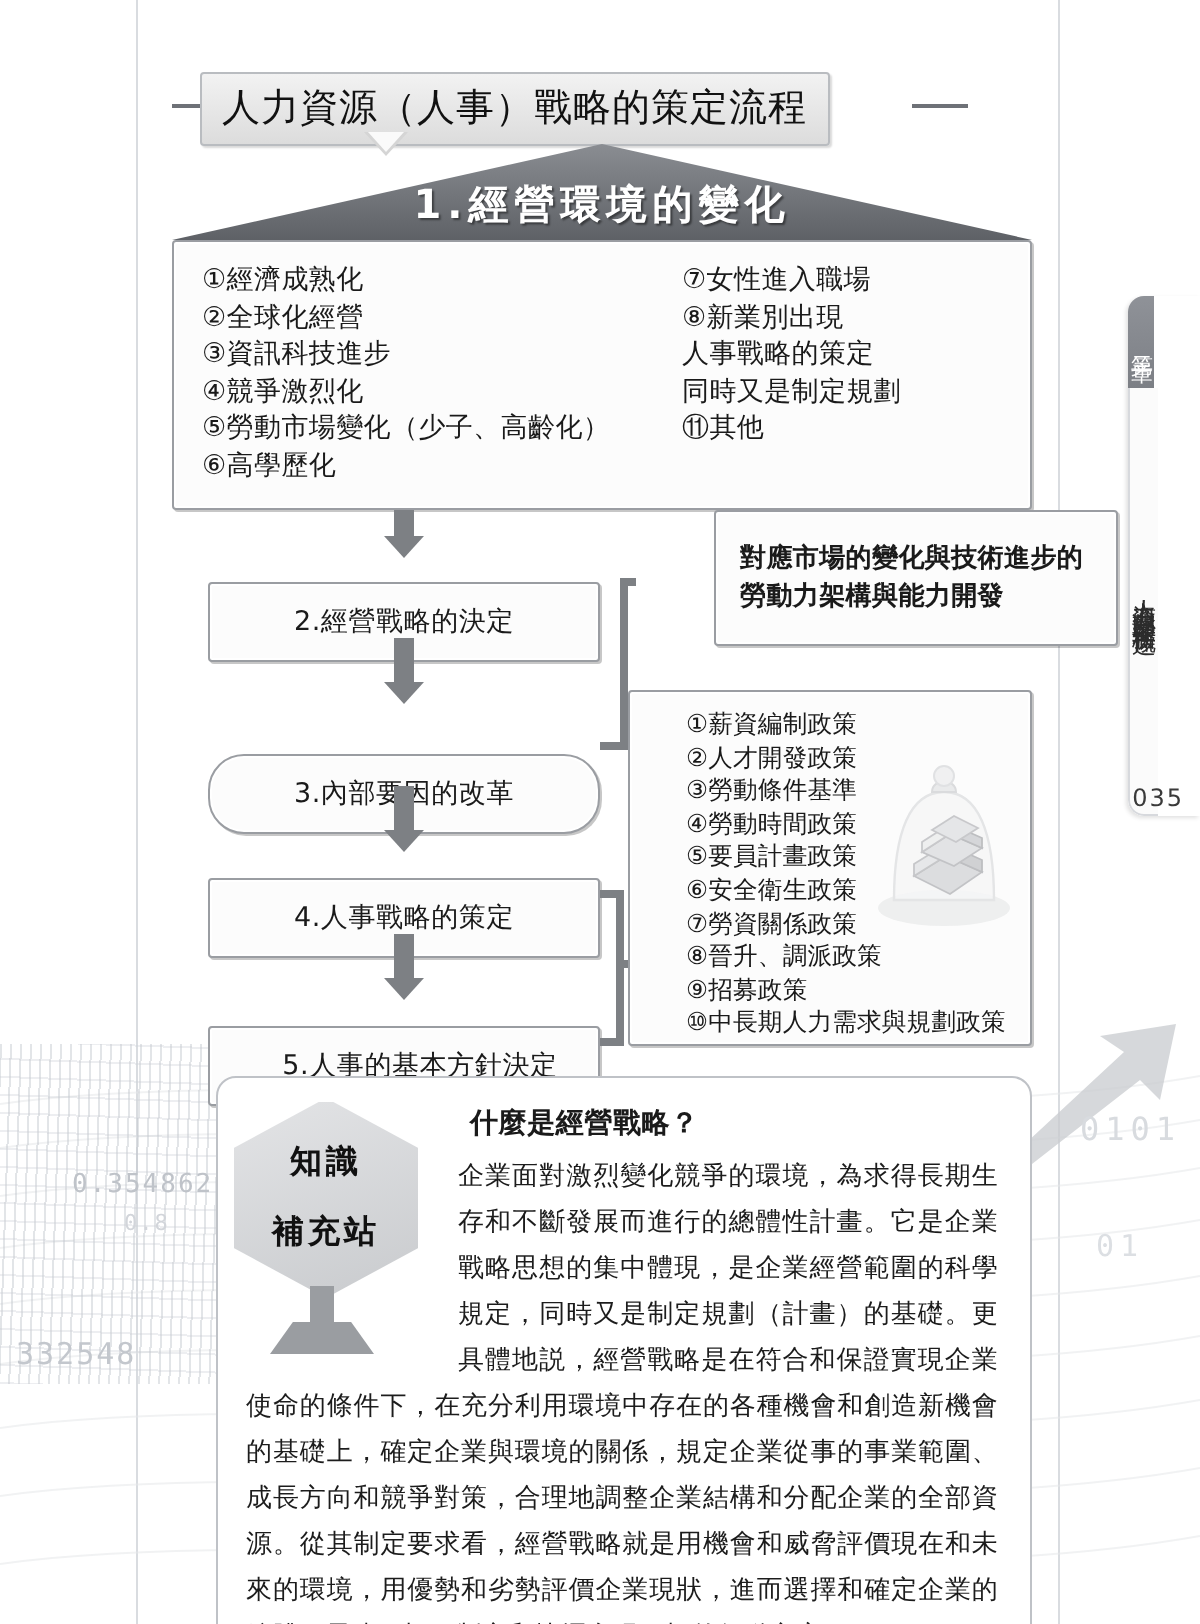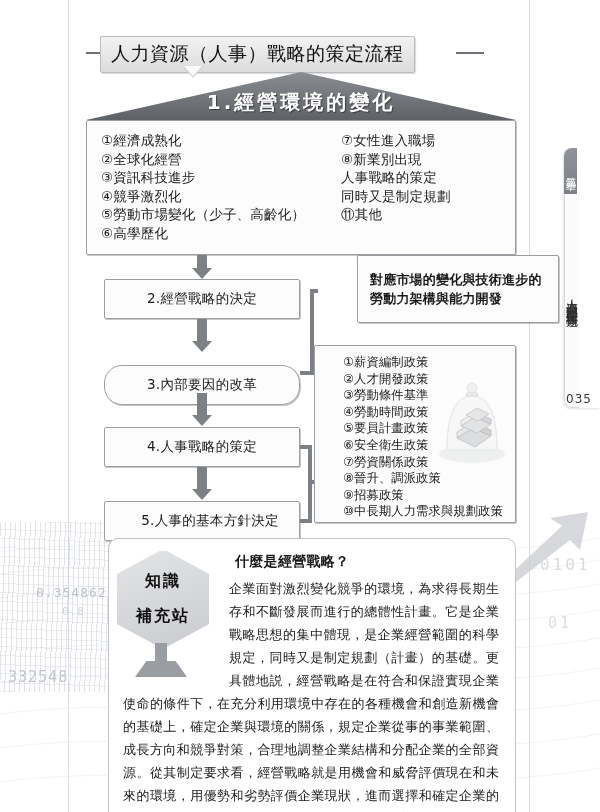--- a/index.html
+++ b/index.html
@@ -95,21 +95,21 @@
   #env-box{width:430px;padding:10px 14px 12px;display:flex;gap:4px;}
   #env-box .col{flex:1;}
   #env-box .col.right{flex:0 0 160px;}
   .env-item{font-size:13.5px;line-height:18.5px;white-space:nowrap;letter-spacing:.2px;}
 
   
   #flow-area{position:relative;margin-top:0;height:270px;}
   .step{
     position:absolute;left:18px;width:196px;height:40px;
     display:flex;align-items:center;justify-content:center;
-    font-size:13.5px;letter-spacing:.3px;
+    font-size:13.5px;letter-spacing:.3px;margin-top:12px;
   }
   .v-arrow{position:absolute;left:106px;width:20px;}
   .v-arrow .shaft{position:absolute;left:5px;top:0;width:10px;background:#7d8084;}
   .v-arrow .head{position:absolute;left:0;width:0;height:0;
     border-left:10px solid transparent;border-right:10px solid transparent;border-top:11px solid #7d8084;}
 
   
   #desc-box{position:absolute;left:228px;top:0;width:202px;height:68px;
     display:flex;align-items:center;padding:0 12px;margin-left:43px;}
   #desc-box .txt{font-size:13px;line-height:19px;font-weight:bold;letter-spacing:.2px;}

